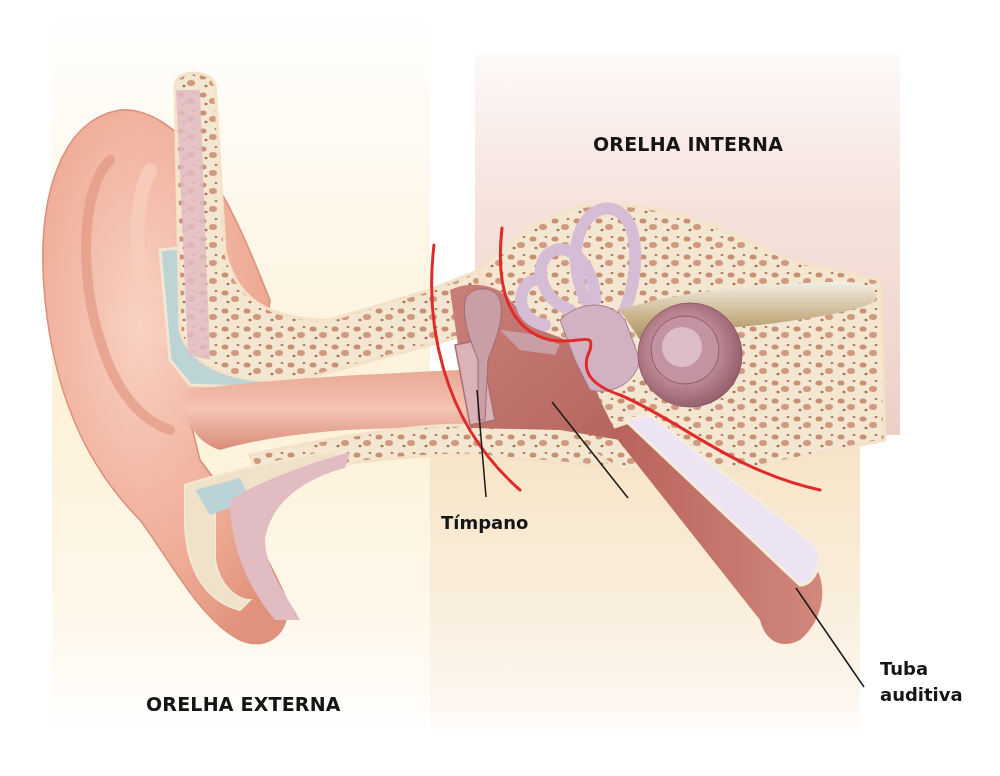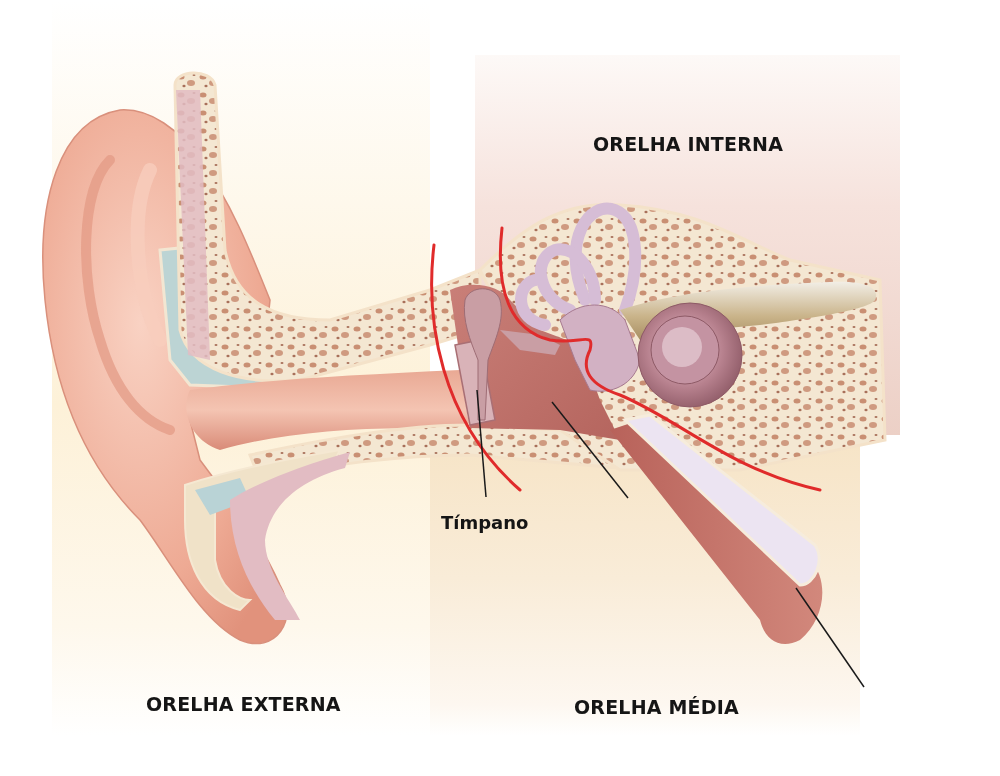--- a/index.html
+++ b/index.html
@@ -127,16 +127,19 @@
 
     <g stroke="#1a1a1a" stroke-width="1.5">
       <line x1="477" y1="390" x2="486" y2="497"></line>
       <line x1="552" y1="402" x2="628" y2="498"></line>
       <line x1="796" y1="588" x2="864" y2="687"></line>
     </g>
   </svg>
 
   <div class="label section lbl-interna">ORELHA INTERNA</div>
   <div class="label section lbl-externa">ORELHA EXTERNA</div>
-  <div class="label section lbl-media">ORELHA MÉDIA</div>
 
   <div class="label callout lbl-timpano">Tímpano</div>
+  <div class="label callout lbl-tuba">
+    <div>Tuba</div>
+    <div>auditiva</div>
+  </div>
 </div>
 
 </body></html>

